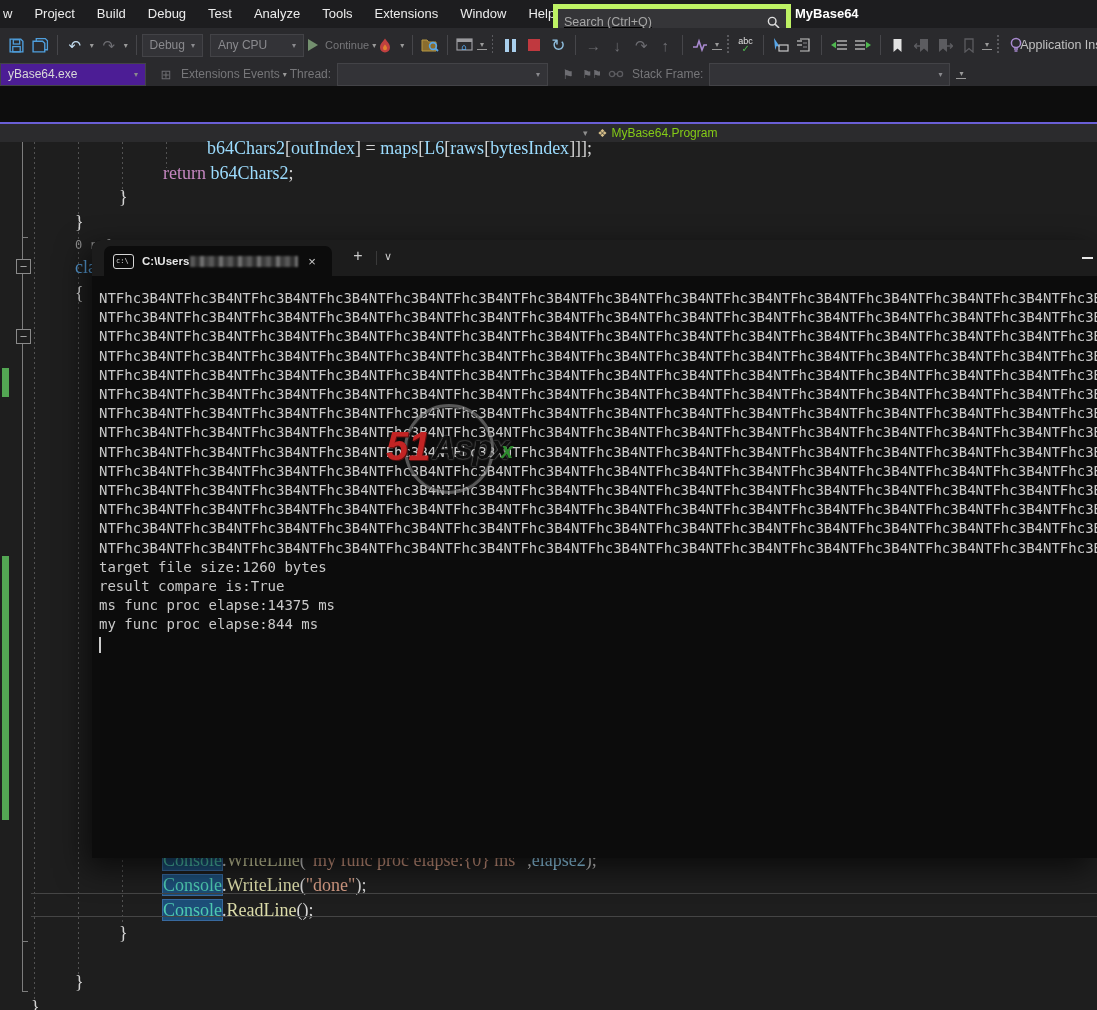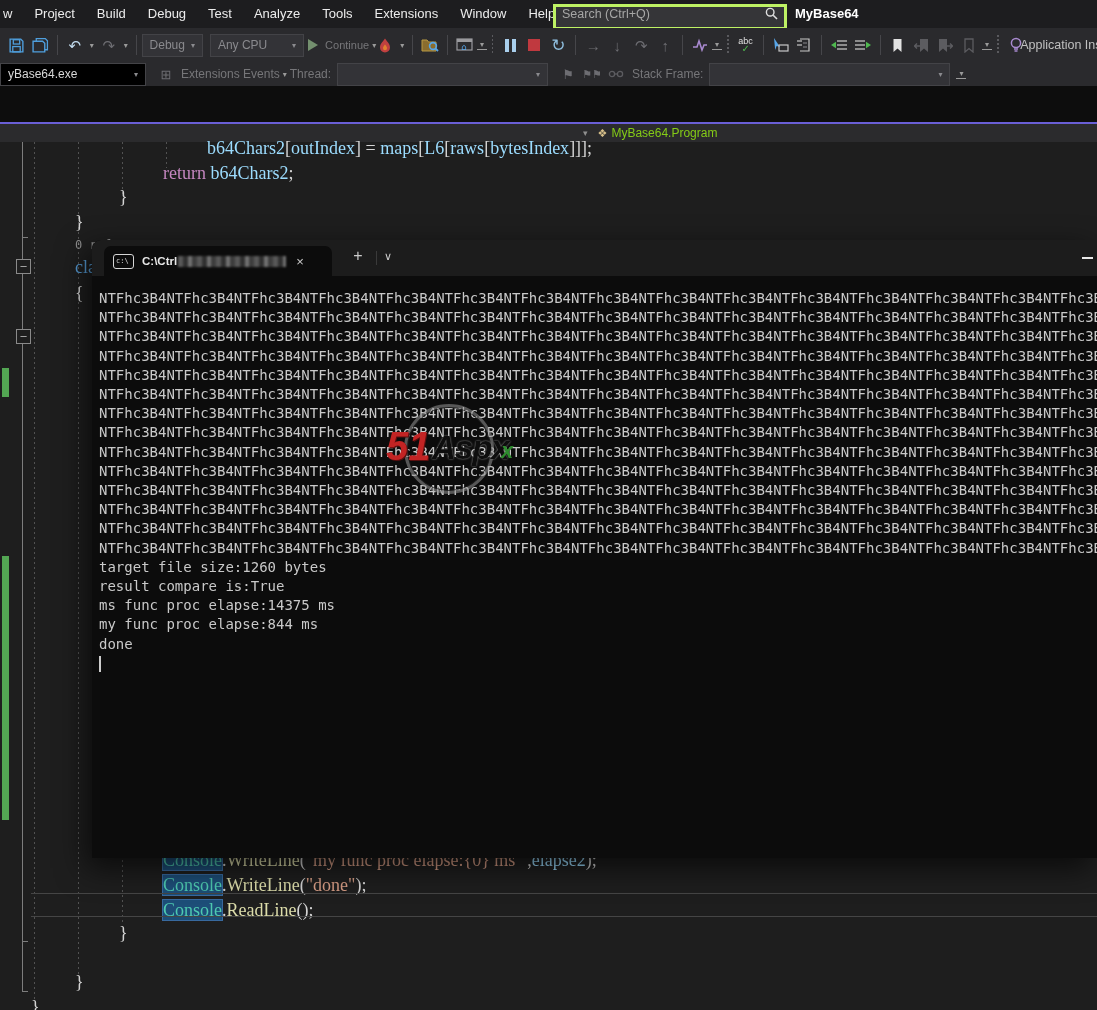--- a/index.html
+++ b/index.html
@@ -1,22 +1,22 @@
 <!DOCTYPE html>
 <html><head>
 <meta charset="utf-8">
 <style>
   html,body{margin:0;padding:0;background:#000;}
   #app{position:relative;width:1097px;height:1010px;overflow:hidden;background:#1e1e1e;
        font-family:"Liberation Sans",sans-serif;-webkit-font-smoothing:antialiased;}
   
   .menubar{position:absolute;left:0;top:0;width:100%;height:28px;background:#1d1d1f;display:flex;align-items:center;}
   .menu-item{color:#ececec;font-size:13px;padding:0 11px;line-height:28px;cursor:default;}
-  .searchbox{position:absolute;left:553px;top:4px;width:216px;height:20px;background:#353538;border:3px solid #bef264;
-             display:flex;align-items:flex-start;justify-content:space-between;padding:0 6px;}
+  .searchbox{position:absolute;left:553px;top:4px;width:216px;height:20px;background:#353538;border:5px solid #bef264;
+             display:flex;align-items:flex-end;justify-content:space-between;padding:0 6px;text-decoration:underline;}
   .searchbox .ph{color:#a6a6a6;font-size:12.5px;}
   .win-title{position:absolute;left:795px;top:0;line-height:28px;color:#ffffff;font-size:13px;font-weight:bold;}
   
   .toolbar{position:absolute;left:0;width:100%;background:#2a2a2d;display:flex;align-items:center;}
   #toolbar1{top:28px;height:34px;}
   #toolbar2{top:62px;height:24px;}
   .tb-sep{width:1px;height:20px;background:#46464a;margin:0 5px;}
   .tb-sep.dotted{background:repeating-linear-gradient(#5a5a5e 0 2px,transparent 2px 4px);width:2px;}
   .tb-btn{display:flex;align-items:center;justify-content:center;height:24px;min-width:20px;padding:0 2px;color:#c8c8c8;}
   .tb-btn.dis{color:#6d6d72;}
@@ -267,21 +267,21 @@
     <svg width="14" height="16" viewBox="0 0 14 16">
           <circle cx="7" cy="6" r="4.6" fill="none" stroke="#a98ad0" stroke-width="1.5"></circle>
           <line x1="5" y1="12" x2="9" y2="12" stroke="#a98ad0" stroke-width="1.5"></line>
           <line x1="5.5" y1="14" x2="8.5" y2="14" stroke="#a98ad0" stroke-width="1.5"></line>
         </svg>
   </div>
   <div class="tb-btn" style="color:#c0c0c0;font-size:12.5px;white-space:nowrap">Application Insi</div>
 </div>
 
 <div class="toolbar" id="toolbar2">
-  <div class="combo" style="width:133px;margin-left:0;background:#000000;color:#d8d8d8">
+  <div class="combo" style="width:133px;margin-left:0;background:#4c1d95;color:#d8d8d8">
     <span>yBase64.exe</span>
         <span class="caret">▾</span>
   </div>
   <div class="tb-btn dis" style="margin-left:8px">
         <span style="font-size:13px">⊞</span>
       </div>
   <div class="lbl-dis" style="margin-left:3px">Extensions Events</div>
   <div class="caret">▾</div>
   <div class="lbl-dis" style="margin-left:0">Thread:</div>
   <div class="combo" style="width:198px;margin-left:6px">
@@ -350,21 +350,21 @@
   <div class="caret-line-border" style="top:774px"></div>
   <div class="code-line" style="left:119px;top:779px"><span class="tok-p">}</span></div>
   <div class="code-line" style="left:75px;top:828px"><span class="tok-p">}</span></div>
   <div class="code-line" style="left:31px;top:853px"><span class="tok-p">}</span></div>
 </div>
 
 <div class="terminal">
   <div class="term-tabbar">
     <div class="term-tab">
       <span class="cmd-ico">c:\</span>
-      <span class="t-title">C:\Ctrl</span>
+      <span class="t-title">C:\Users</span>
       <span class="t-blur"></span>
       <span class="t-close">×</span>
     </div>
     <div class="t-plus">+</div>
     <div class="t-vsep"></div>
     <div class="t-chev">∨</div>
     <div class="t-min"></div>
   </div>
   <div class="term-body">
     <div>
@@ -379,21 +379,20 @@
           <div class="term-line">NTFhc3B4NTFhc3B4NTFhc3B4NTFhc3B4NTFhc3B4NTFhc3B4NTFhc3B4NTFhc3B4NTFhc3B4NTFhc3B4NTFhc3B4NTFhc3B4NTFhc3B4NTFhc3B4NTFhc3B4NTFhc3B4</div>
           <div class="term-line">NTFhc3B4NTFhc3B4NTFhc3B4NTFhc3B4NTFhc3B4NTFhc3B4NTFhc3B4NTFhc3B4NTFhc3B4NTFhc3B4NTFhc3B4NTFhc3B4NTFhc3B4NTFhc3B4NTFhc3B4NTFhc3B4</div>
           <div class="term-line">NTFhc3B4NTFhc3B4NTFhc3B4NTFhc3B4NTFhc3B4NTFhc3B4NTFhc3B4NTFhc3B4NTFhc3B4NTFhc3B4NTFhc3B4NTFhc3B4NTFhc3B4NTFhc3B4NTFhc3B4NTFhc3B4</div>
           <div class="term-line">NTFhc3B4NTFhc3B4NTFhc3B4NTFhc3B4NTFhc3B4NTFhc3B4NTFhc3B4NTFhc3B4NTFhc3B4NTFhc3B4NTFhc3B4NTFhc3B4NTFhc3B4NTFhc3B4NTFhc3B4NTFhc3B4</div>
           <div class="term-line">NTFhc3B4NTFhc3B4NTFhc3B4NTFhc3B4NTFhc3B4NTFhc3B4NTFhc3B4NTFhc3B4NTFhc3B4NTFhc3B4NTFhc3B4NTFhc3B4NTFhc3B4NTFhc3B4NTFhc3B4NTFhc3B4</div>
           <div class="term-line">NTFhc3B4NTFhc3B4NTFhc3B4NTFhc3B4NTFhc3B4NTFhc3B4NTFhc3B4NTFhc3B4NTFhc3B4NTFhc3B4NTFhc3B4NTFhc3B4NTFhc3B4NTFhc3B4NTFhc3B4NTFhc3B4</div>
           <div class="term-line">target file size:1260 bytes</div>
           <div class="term-line">result compare is:True</div>
           <div class="term-line">ms func proc elapse:14375 ms</div>
           <div class="term-line">my func proc elapse:844 ms</div>
-          <div class="term-line">done</div>
         </div>
     <div class="term-cursor"></div>
   </div>
 </div>
 
 <div class="watermark">
   <div class="wm-circle"></div>
   <span class="wm-51">51</span>
   <span class="wm-aspx">Aspx</span>
   <span class="wm-x">x</span>

